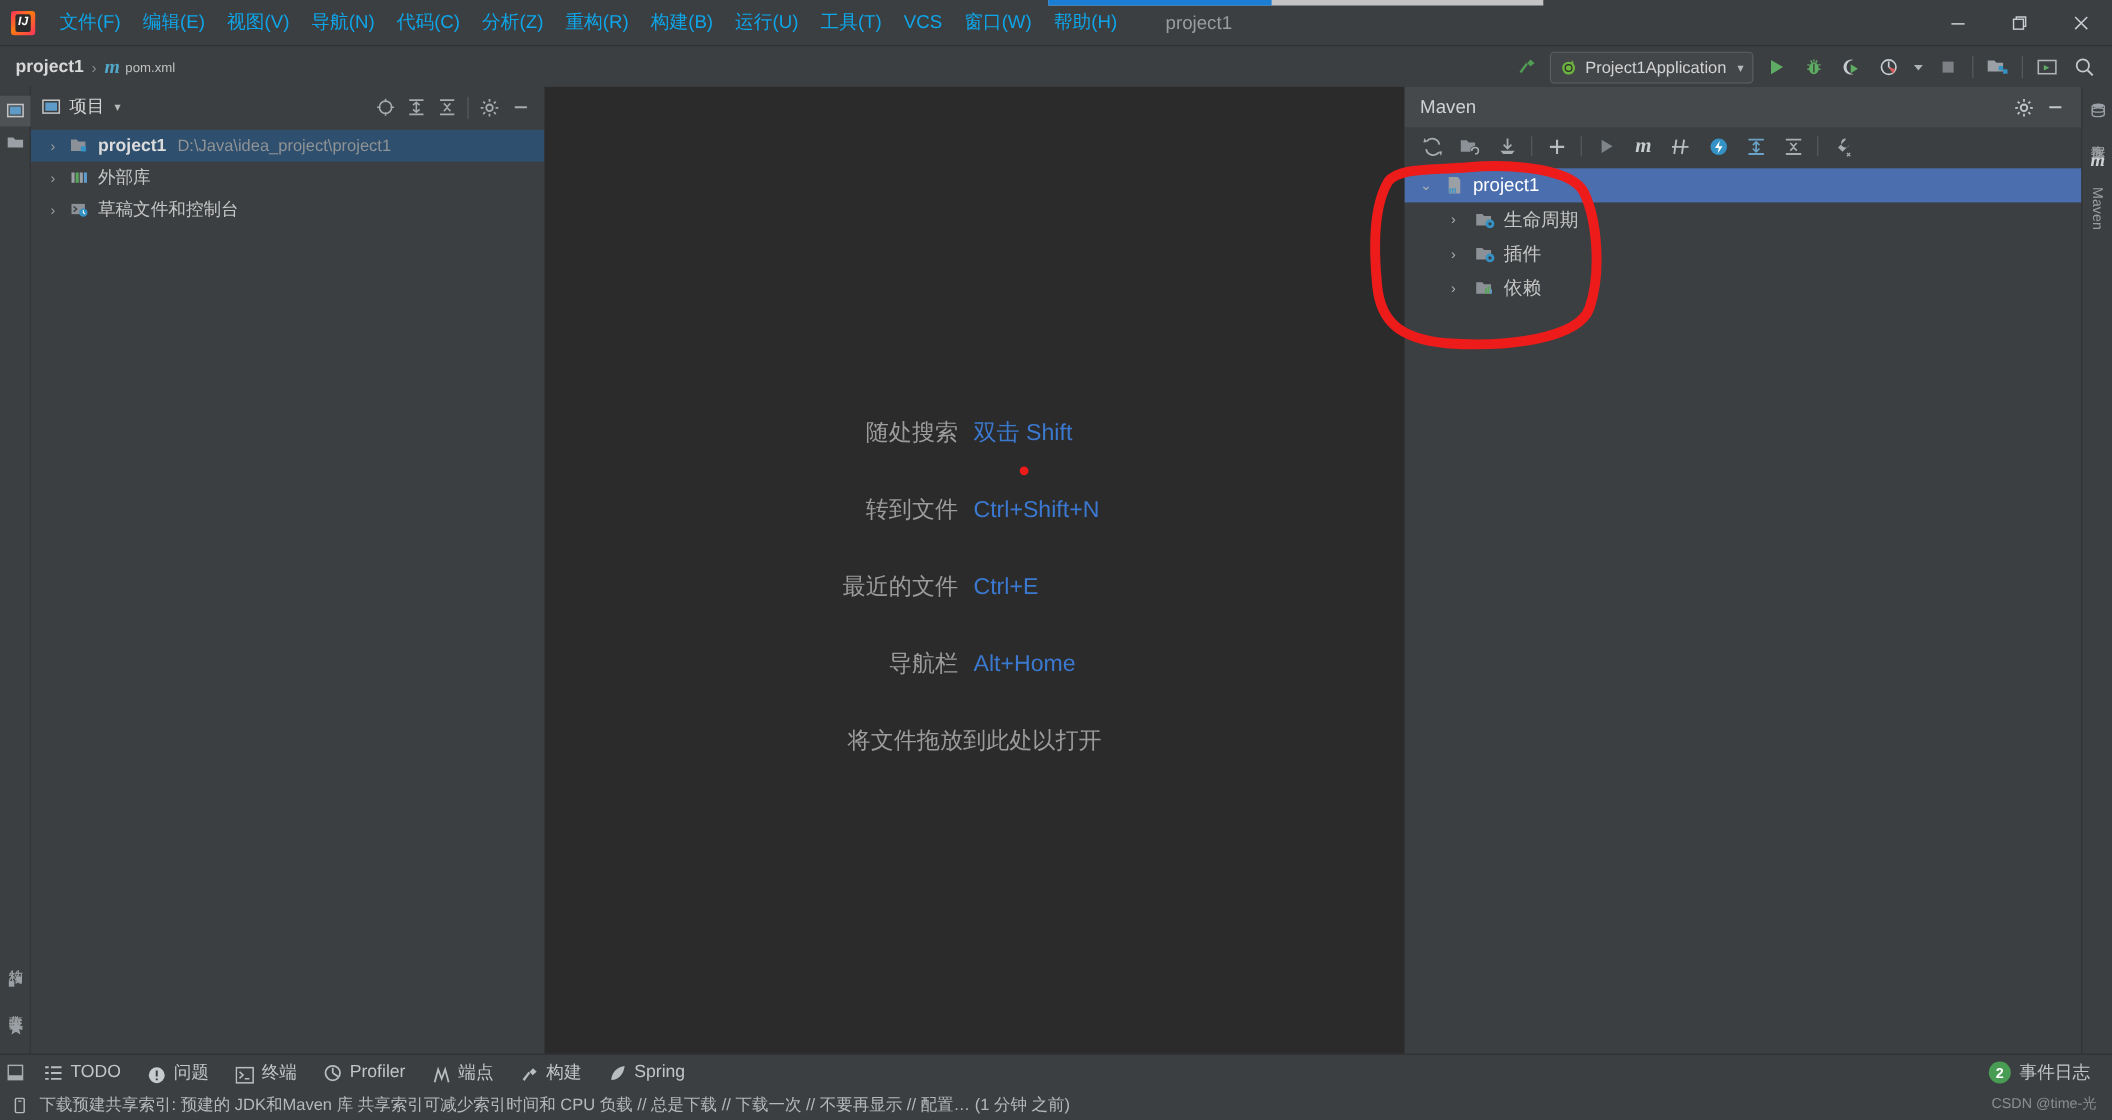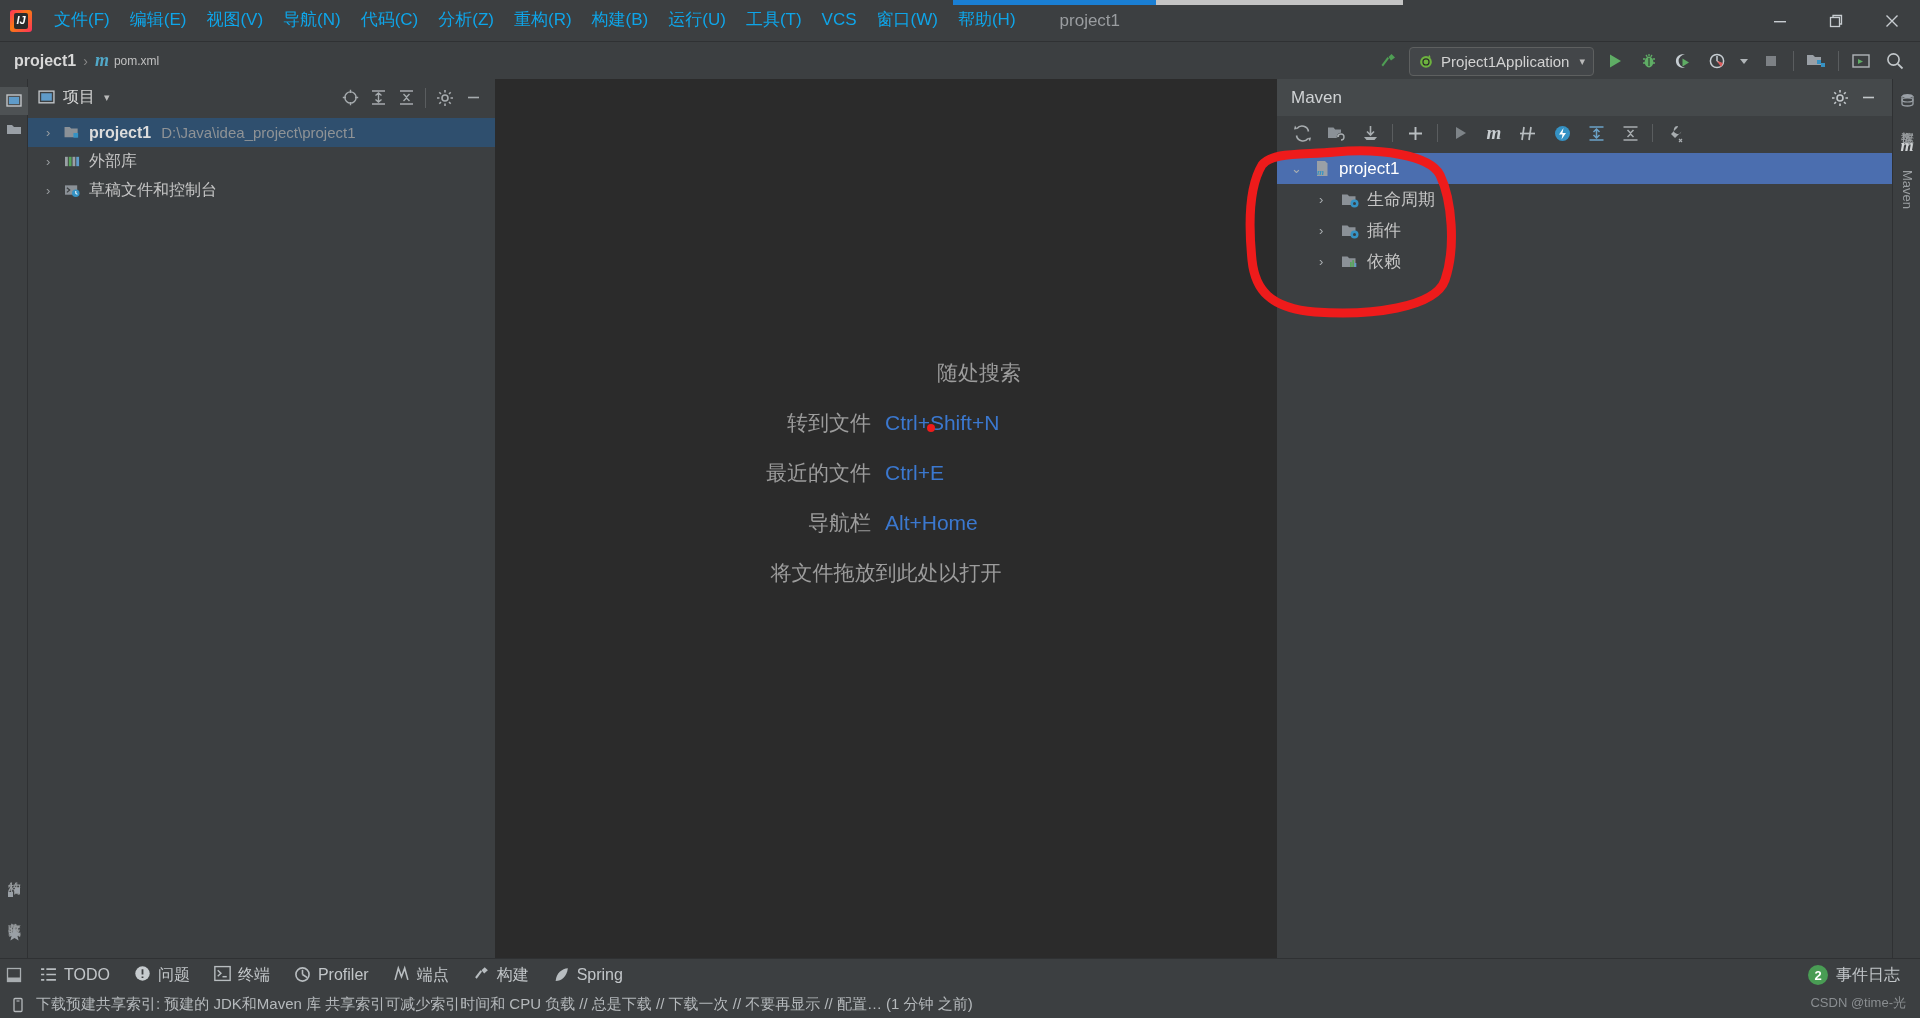--- a/index.html
+++ b/index.html
@@ -135,21 +135,21 @@
   .editor {
     position: absolute; left: 495px; top: 79px; width: 782px; height: 879px;
     background: #2b2b2b;
   }
   .hints {
     position: absolute; left: 0; top: 280px; width: 782px;
     display: flex; flex-direction: column; gap: 22px; align-items: center;
   }
   .hint-row {
     display: flex; align-items: baseline; justify-content: center;
-    width: 100%; font-size: 21px;
+    width: 100%; font-size: 21px; margin-top: 20px;
   }
   .hint-row .lhs { color: #9c9c9c; text-align: right; width: 270px; }
   .hint-row .rhs { color: #3b78cf; text-align: left; width: 300px; padding-left: 14px; }
   .hint-row.single .lhs { width: auto; text-align: center; }
 
   
   .maven-panel {
     position: absolute; left: 1277px; top: 79px; width: 615px; height: 879px;
     background: #3c3f41; display: flex; flex-direction: column;
   }
@@ -176,21 +176,21 @@
   .mnode .arrow { width: 22px; color: #a9aeb1; font-size: 13px; display:inline-block; }
   .mnode.lvl2 { padding-left: 42px; }
 
   
   .bottom-bar {
     position: absolute; left: 0; top: 958px; width: 1920px; height: 33px;
     background: #3c3f41; border-top: 1px solid #2f3133;
     display: flex; align-items: center;
   }
   .bb-item {
-    display: flex; align-items: flex-start; gap: 7px; font-size: 16px; color: #c2c6c9;
+    display: flex; align-items: flex-end; gap: 7px; font-size: 16px; color: #c2c6c9;
     padding: 3px 12px; white-space: nowrap;
   }
   .bb-right { margin-left: auto; display: flex; align-items: center; padding-right: 20px; }
   .badge-green {
     width: 20px; height: 20px; border-radius: 50%; background: #499c54; color: #fff;
     font-size: 13px; display: flex; align-items: center; justify-content: center;
     font-weight: bold; margin-right: 8px;
   }
   .status-bar {
     position: absolute; left: 0; top: 991px; width: 1920px; height: 27px;
@@ -460,20 +460,21 @@
         </svg>
         <span>草稿文件和控制台</span>
       </div>
     </div>
   </div>
 
   <div class="editor">
     <div class="hints">
       <div class="hint-row">
         <span class="lhs">随处搜索</span>
+        <span class="rhs">双击 Shift</span>
       </div>
       <div class="hint-row">
         <span class="lhs">转到文件</span>
         <span class="rhs">Ctrl+Shift+N</span>
       </div>
       <div class="hint-row">
         <span class="lhs">最近的文件</span>
         <span class="rhs">Ctrl+E</span>
       </div>
       <div class="hint-row">

